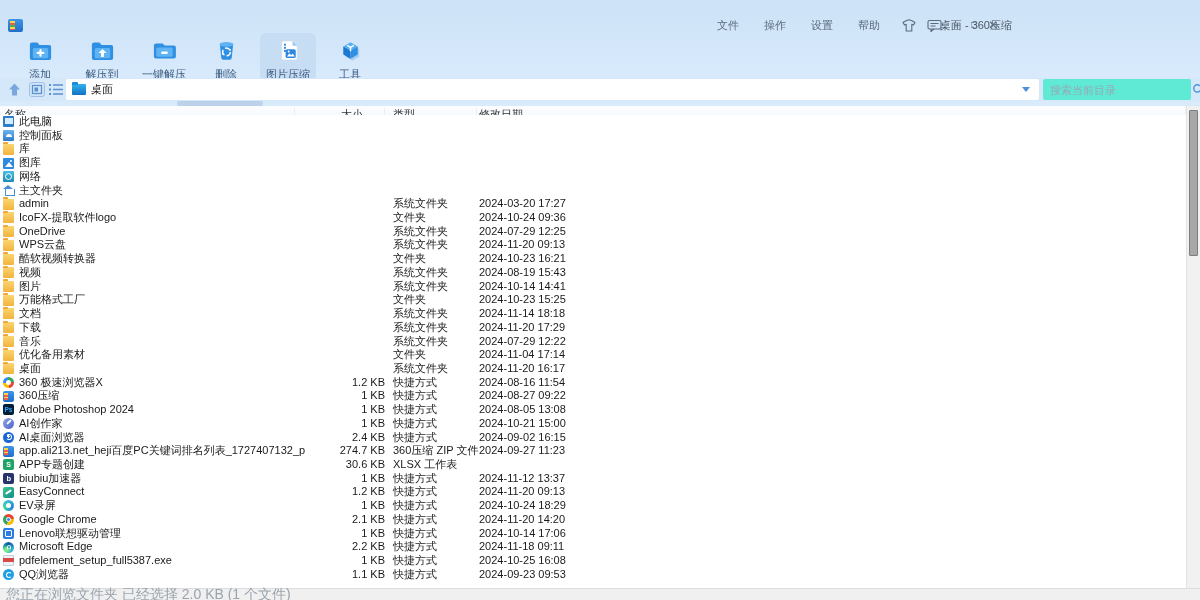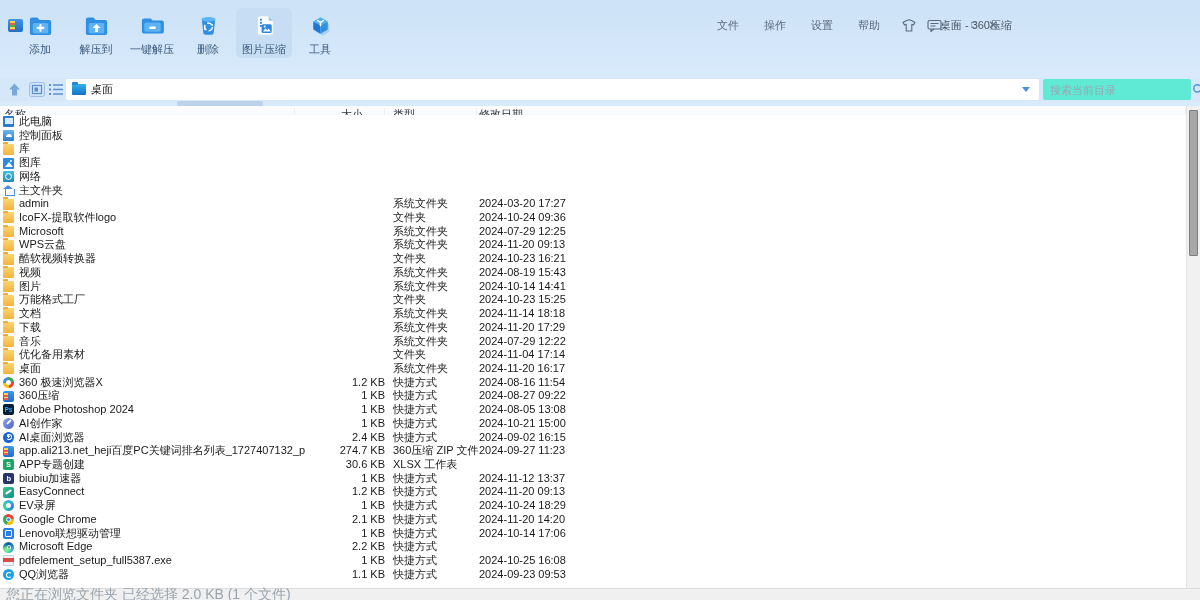--- a/index.html
+++ b/index.html
@@ -17,21 +17,21 @@
     background:linear-gradient(#3f94e8,#1f6fc9); border-radius:2px; }
   .app-ico::before { content:""; position:absolute; left:2px; top:2px; width:5px; height:9px;
     background:repeating-linear-gradient(#ffd34d 0 2px,#e85c4a 2px 4px,#4caf50 4px 6px); }
   .title-text { color:#4a5866; font-size:11px; }
   .menubar { position:absolute; right:132px; top:0; height:20px; display:flex; align-items:center; gap:25px; }
   .menubar span { color:#5a6b7d; cursor:default; }
   .titlebar-icons { position:absolute; right:14px; top:0; height:20px; display:flex; align-items:center; gap:11px; }
   .tb-sym { color:#5a6b7d; font-size:12px; line-height:1; }
   .tb-sym.small { font-size:10px; }
   
-  .toolbar { position:absolute; left:12px; top:8px; height:54px; display:flex; gap:0; }
+  .toolbar { position:absolute; left:12px; top:33px; height:54px; display:flex; gap:6px; }
   .tool-btn { width:56px; height:50px; border:none; background:transparent; border-radius:6px;
     display:flex; flex-direction:column; align-items:center; justify-content:flex-start;
     padding-top:4px; cursor:default; font-family:inherit; }
   .tool-btn.selected { background:#c7ddf4; }
   .tool-btn svg { width:27px; height:27px; display:block; }
   .tool-btn .lbl { font-size:11px; color:#3b5b7e; margin-top:3px; }
   
   .addr-row { position:absolute; left:0; top:78px; width:1200px; height:23px; background:#d5e8fa; }
   .nav-ico { position:absolute; top:4px; height:15px; display:flex; align-items:center; }
   .addr-field { position:absolute; left:66px; top:1px; width:973px; height:21px; background:#fff;
@@ -333,21 +333,21 @@
         <i class="fi fi-folder"></i>
         <span>IcoFX-提取软件logo</span>
       </span>
       <span class="cell size"></span>
       <span class="cell type">文件夹</span>
       <span class="cell date">2024-10-24 09:36</span>
     </div>
     <div class="row grid">
       <span class="cell name">
         <i class="fi fi-folder"></i>
-        <span>Microsoft</span>
+        <span>OneDrive</span>
       </span>
       <span class="cell size"></span>
       <span class="cell type">系统文件夹</span>
       <span class="cell date">2024-07-29 12:25</span>
     </div>
     <div class="row grid">
       <span class="cell name">
         <i class="fi fi-folder"></i>
         <span>WPS云盘</span>
       </span>
@@ -543,20 +543,21 @@
       <span class="cell type">快捷方式</span>
       <span class="cell date">2024-10-14 17:06</span>
     </div>
     <div class="row grid">
       <span class="cell name">
         <i class="fi fi-edge"></i>
         <span>Microsoft Edge</span>
       </span>
       <span class="cell size">2.2 KB</span>
       <span class="cell type">快捷方式</span>
+      <span class="cell date">2024-11-18 09:11</span>
     </div>
     <div class="row grid">
       <span class="cell name">
         <i class="fi fi-pdf"></i>
         <span>pdfelement_setup_full5387.exe</span>
       </span>
       <span class="cell size">1 KB</span>
       <span class="cell type">快捷方式</span>
       <span class="cell date">2024-10-25 16:08</span>
     </div>

